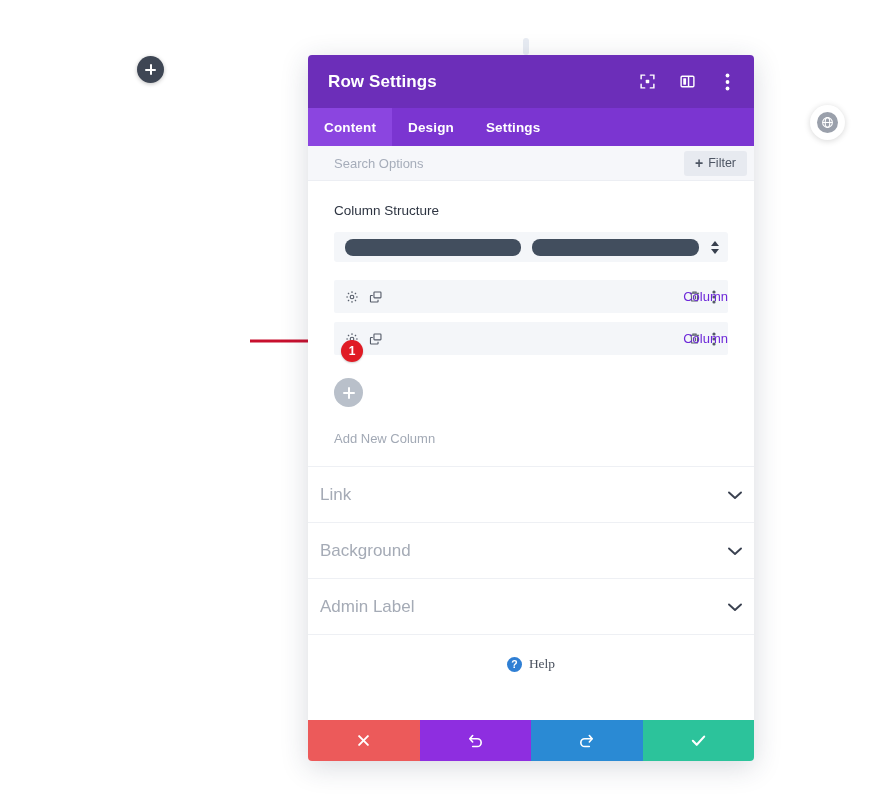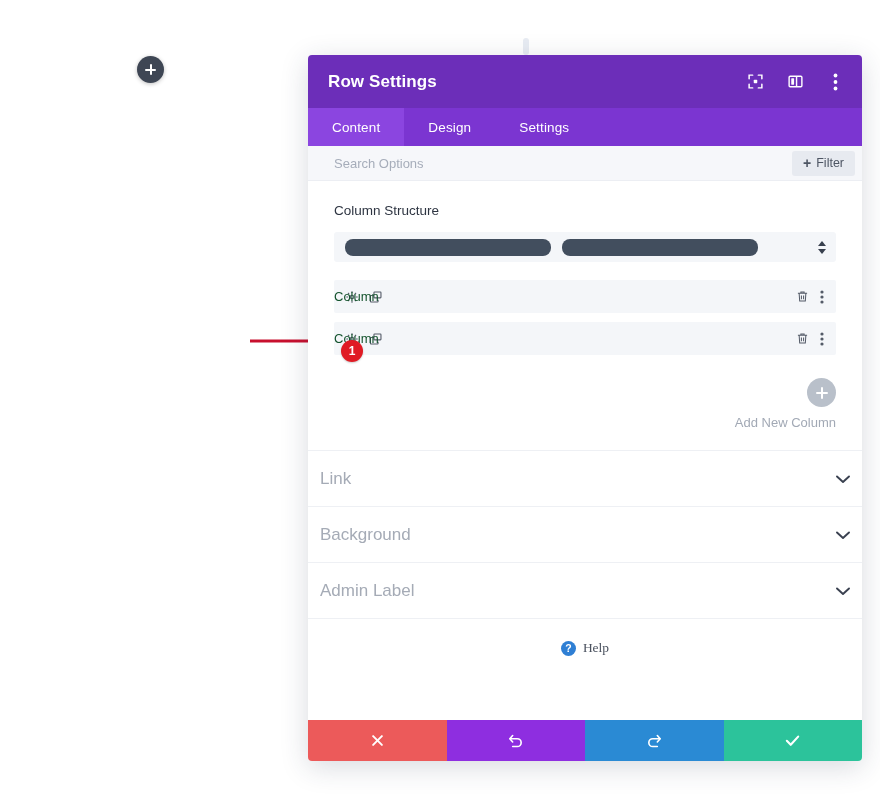--- a/index.html
+++ b/index.html
@@ -60,21 +60,21 @@
     left: 523px; top: 38px;
     width: 6px; height: 17px;
     border-radius: 3px;
     background: #e8ecf3;
   }
 
   
   .panel {
     position: absolute;
     left: 308px; top: 55px;
-    width: 554px;
+    width: 446px;
     height: 706px;
     background: #ffffff;
     border-radius: 4px;
     box-shadow: 0 6px 28px rgba(40,50,80,.18);
     overflow: hidden;
     display: flex;
     flex-direction: column;
     z-index: 2;
   }
 
@@ -104,24 +104,24 @@
   
   .tab-bar {
     height: 38px;
     background: #7b35d1;
     display: flex;
     align-items: stretch;
     flex: 0 0 auto;
   }
   .tab {
     display: flex; align-items: center; justify-content: center;
-    padding: 0 24px;
+    padding: 0 16px;
     color: #ffffff;
     font-size: 13.5px;
-    font-weight: normal;
+    font-weight: bold;
     cursor: pointer;
     letter-spacing: .15px;
   }
   .tab.active { background: #8b45e0; }
 
   
   .search-row {
     height: 35px;
     background: #f6f7fa;
     border-bottom: 1px solid #eceef3;
@@ -217,23 +217,23 @@
     border-radius: 2px;
     display: flex;
     align-items: center;
     padding: 0 12px 0 11px;
   }
   .col-row-left { display: flex; align-items: center; gap: 10px; }
   .col-row-right { display: flex; align-items: center; gap: 11px; margin-left: auto; }
   .col-label {
     position: absolute;
     left: 0; right: 0;
-    text-align: left;
+    text-align: right;
     font-size: 13px;
-    color: #14532d;
+    color: #6d28d9;
     pointer-events: none;
   }
   .icon-btn { cursor: pointer; display: flex; align-items: center; justify-content: center; }
 
   
   .badge-1 {
     position: absolute;
     left: 7px; top: 18px;
     width: 22px; height: 22px;
     border-radius: 50%;
@@ -244,22 +244,22 @@
     display: flex; align-items: center; justify-content: center;
     z-index: 5;
     box-shadow: 0 1px 2px rgba(0,0,0,.2);
   }
 
   
   .add-new-col {
     margin-top: 23px;
     display: flex;
     flex-direction: column;
-    align-items: flex-end;
-    gap: 8px;
+    align-items: flex-start;
+    gap: 24px;
     cursor: pointer;
   }
   .add-new-circle {
     width: 29px; height: 29px;
     border-radius: 50%;
     background: #b9c0ca;
     display: flex; align-items: center; justify-content: center;
     position: relative;
   }
   .add-new-circle .plus-h { position: absolute; width: 12px; height: 2px; background: #fff; border-radius: 1px; }

